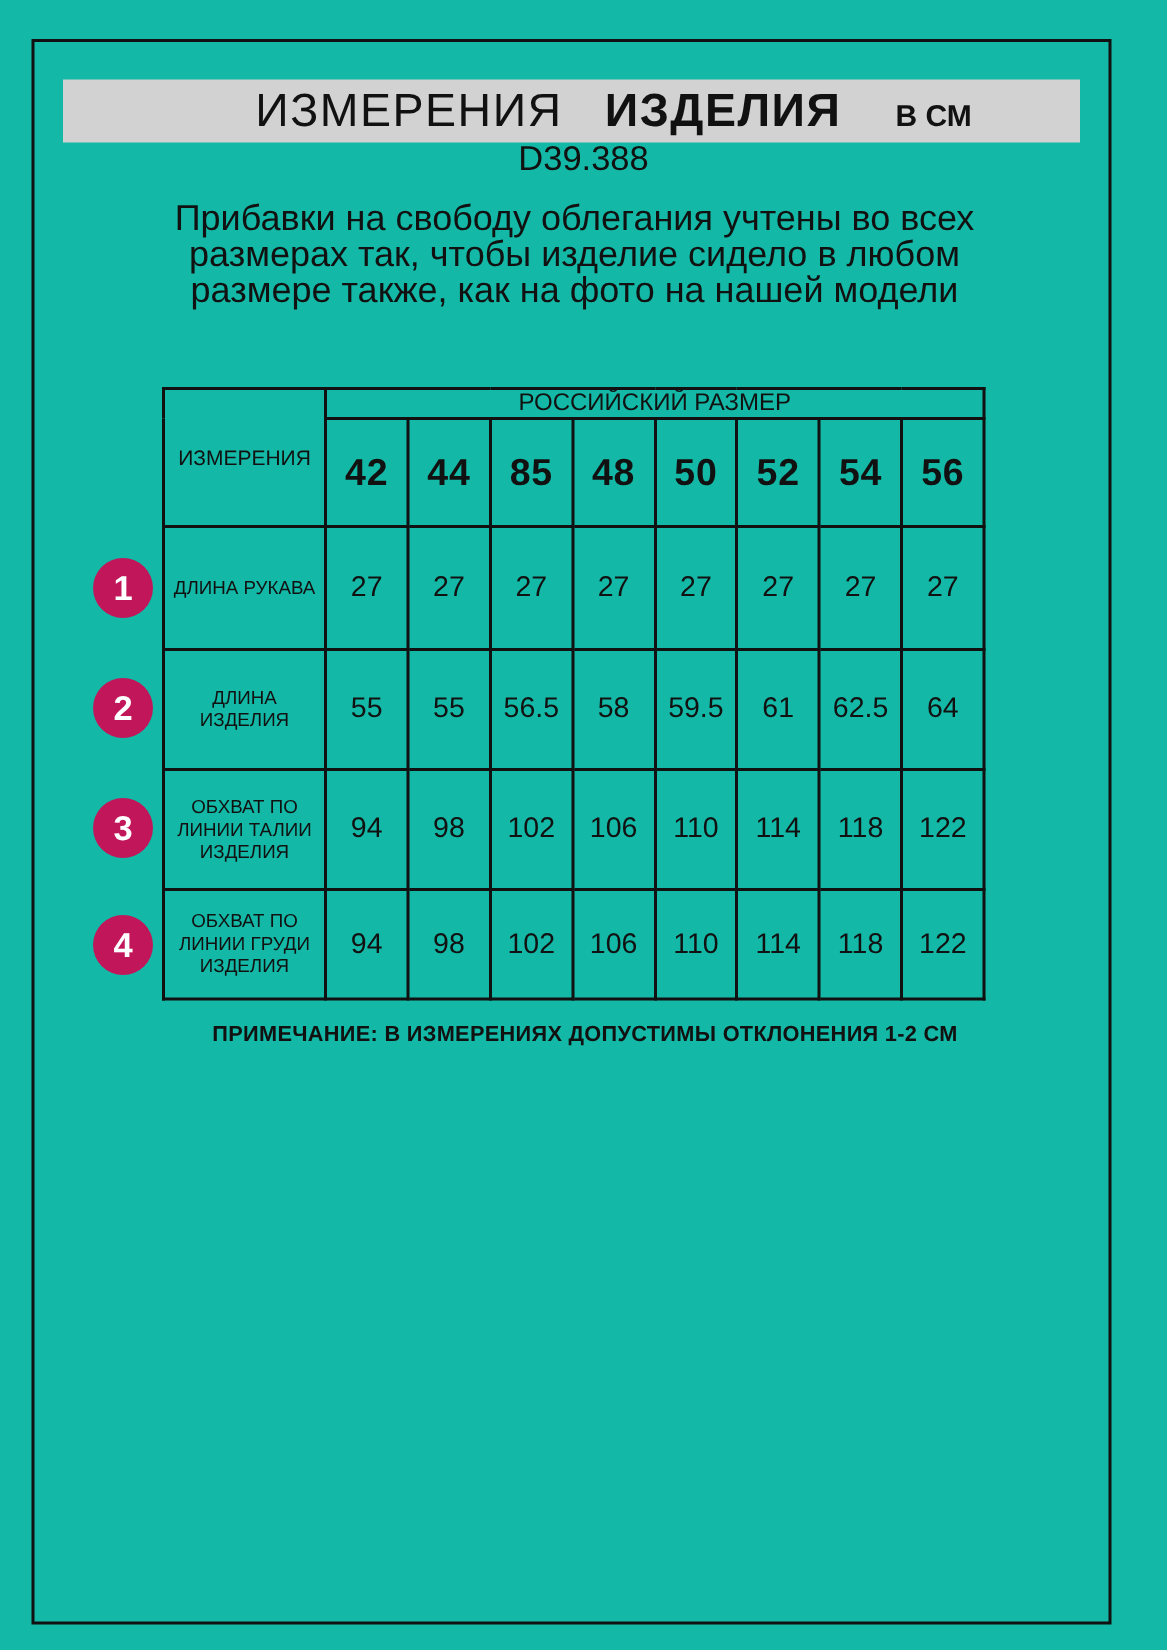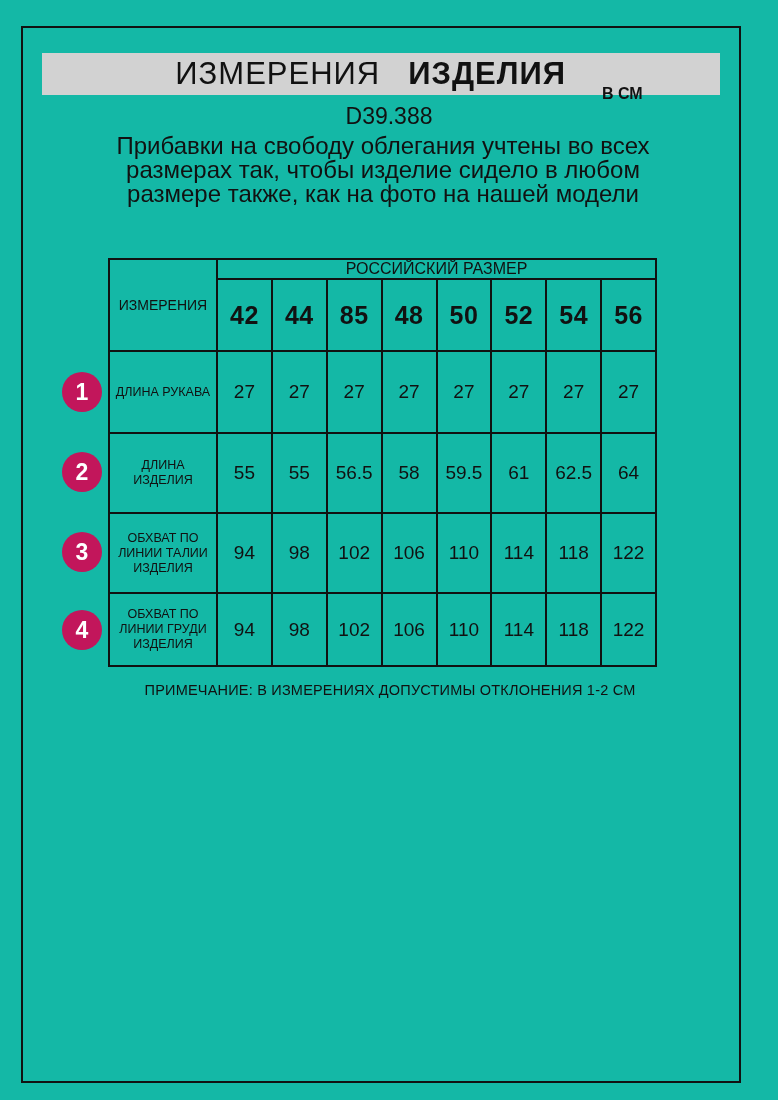--- a/index.html
+++ b/index.html
@@ -38,29 +38,29 @@
     font-weight: 500;
     letter-spacing: 1px;
   }
   .title-word2 {
     font-size: 31px;
     font-weight: 800;
     letter-spacing: 1px;
     margin-left: 28px;
   }
   .title-unit {
-    font-size: 16px;
+    font-size: 20px;
     font-weight: 600;
     margin-left: 36px;
     position: relative;
-    top: 20px;
+    top: 4px;
   }
   .product-code {
     position: absolute;
-    left: 0; top: 103px;
+    left: 0; top: 92px;
     width: 778px;
     text-align: center;
     font-size: 23px;
     line-height: 27px;
   }
   .description {
     position: absolute;
     left: 99px; top: 134px;
     width: 568px;
     text-align: center;
@@ -105,21 +105,21 @@
   .badge-1 { top: 372px; }
   .badge-2 { top: 452px; }
   .badge-3 { top: 532px; }
   .badge-4 { top: 610px; }
   .note {
     position: absolute;
     left: 60px; top: 682px;
     width: 660px;
     text-align: center;
     font-size: 14.5px;
-    font-weight: 400;
+    font-weight: 700;
     letter-spacing: 0.2px;
   }
 </style>
 </head>
 <body>
 
 <div class="page">
 
   <div class="outer-border"></div>
 

